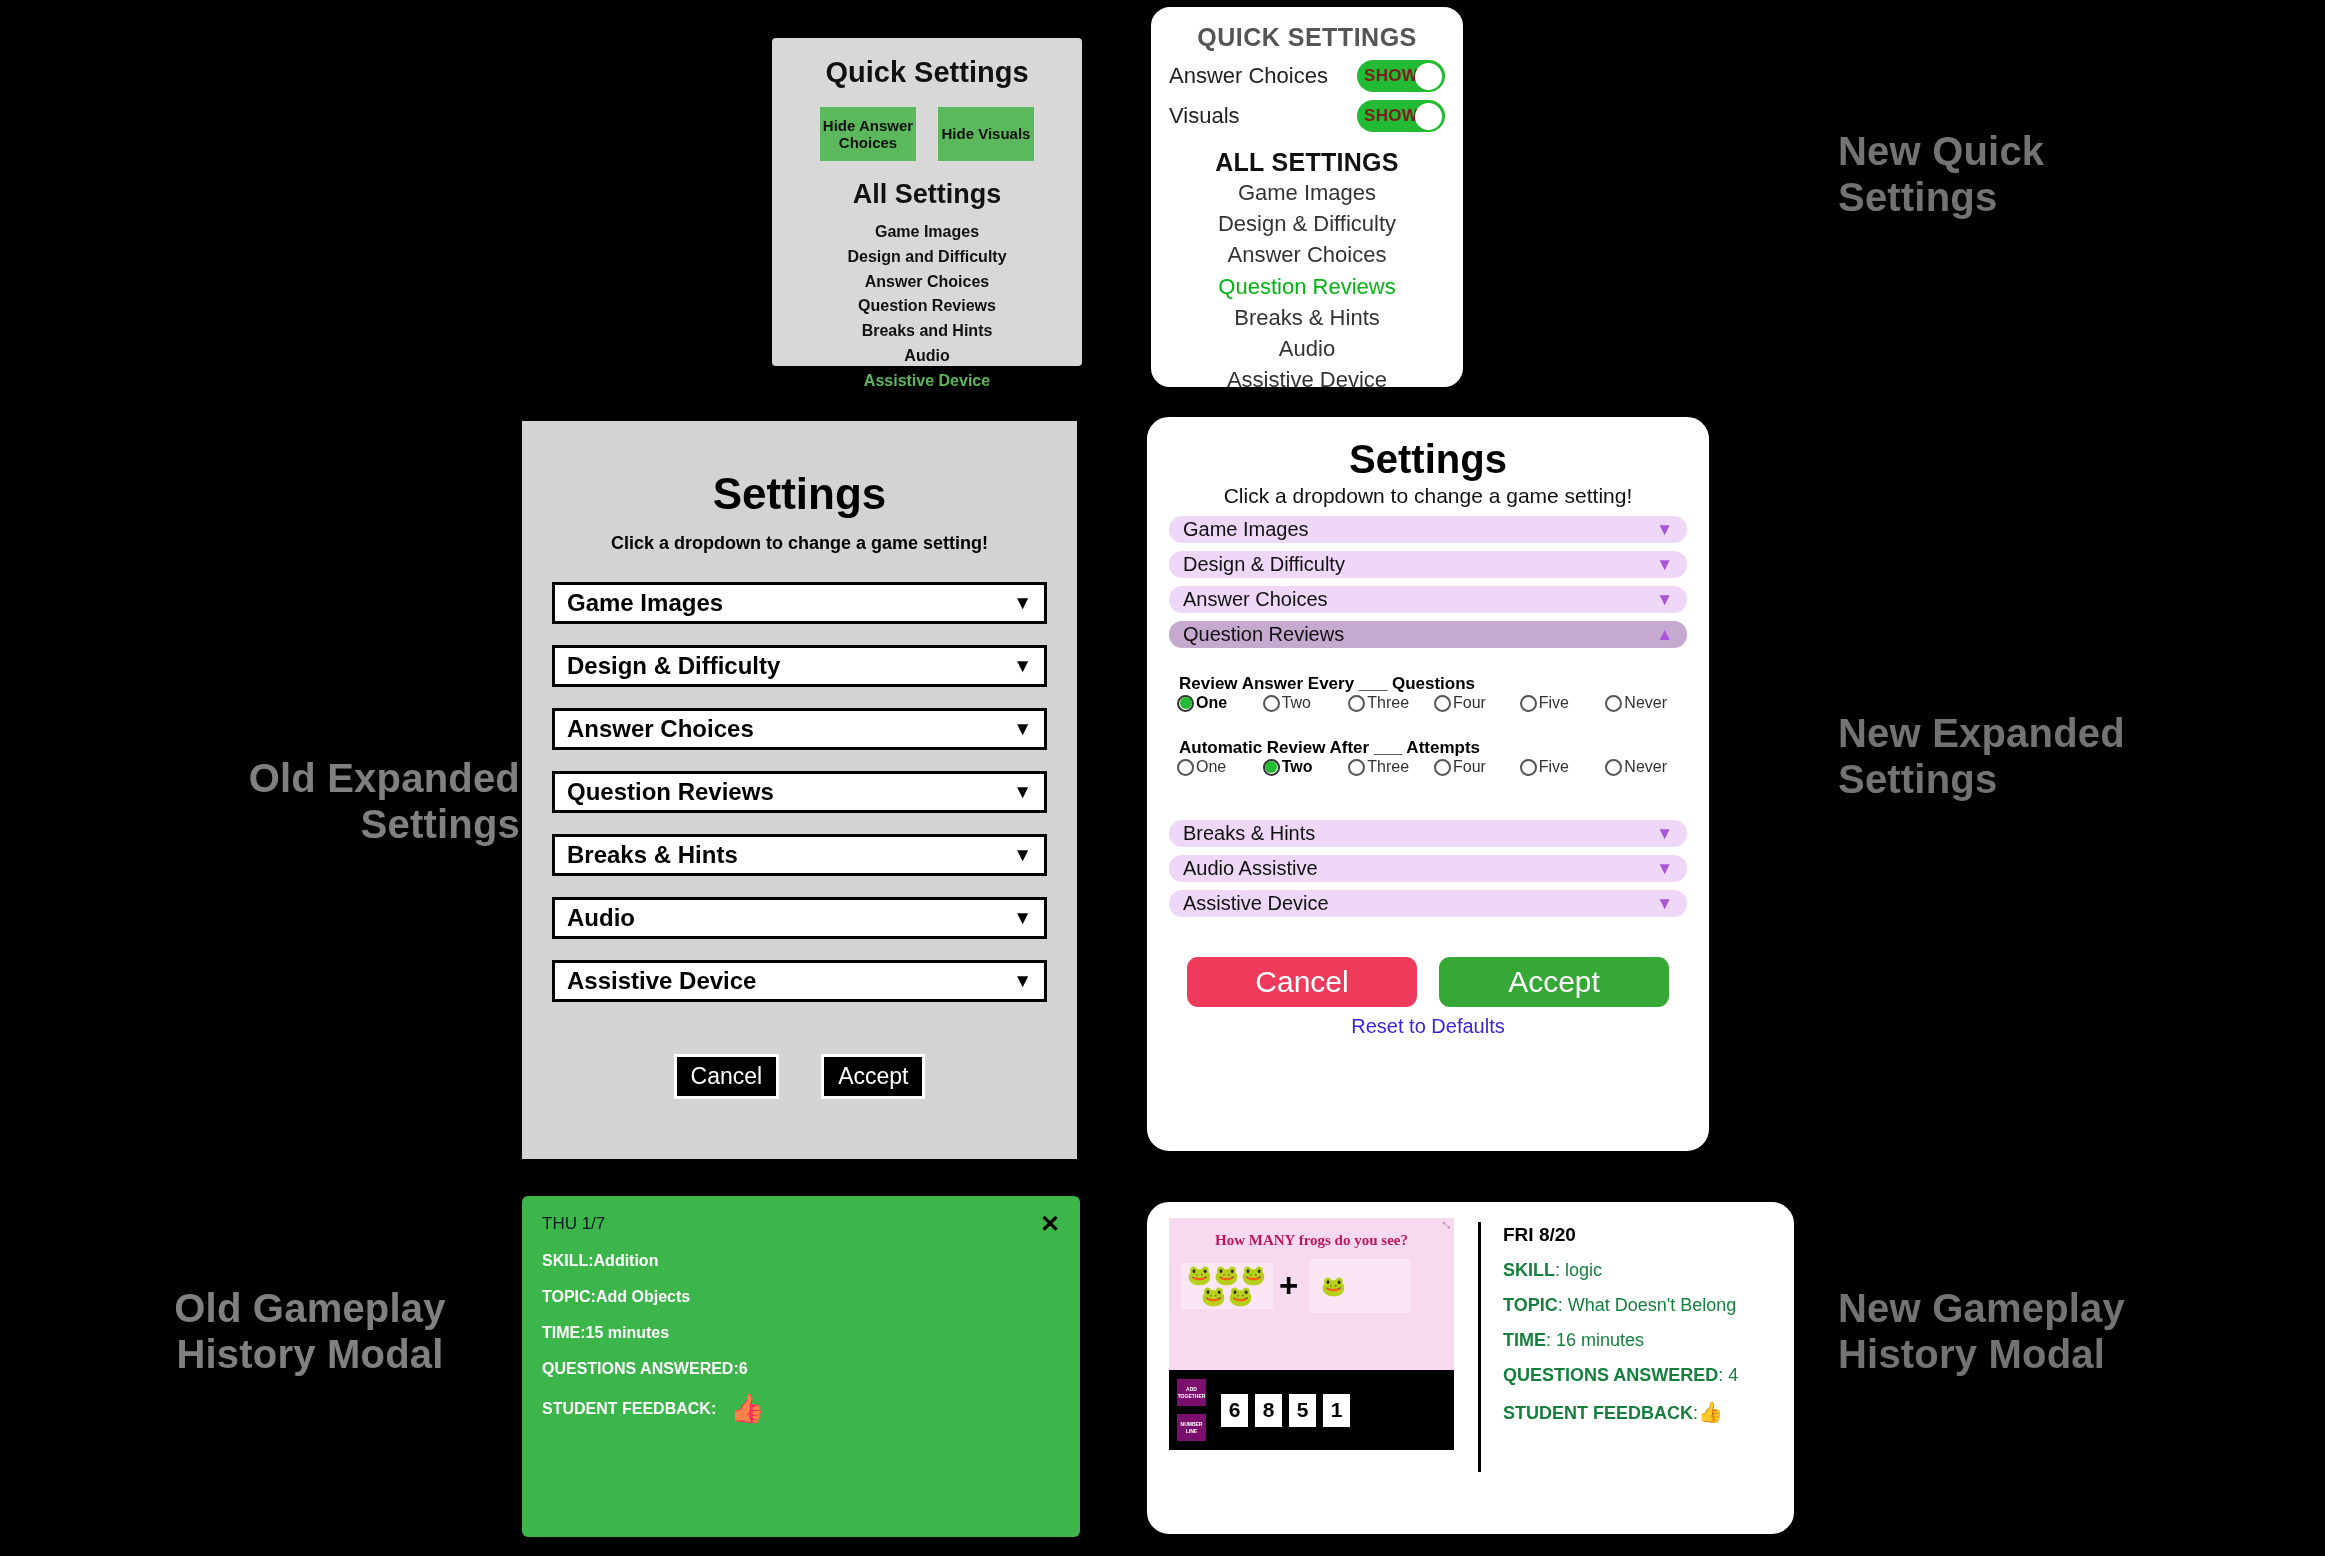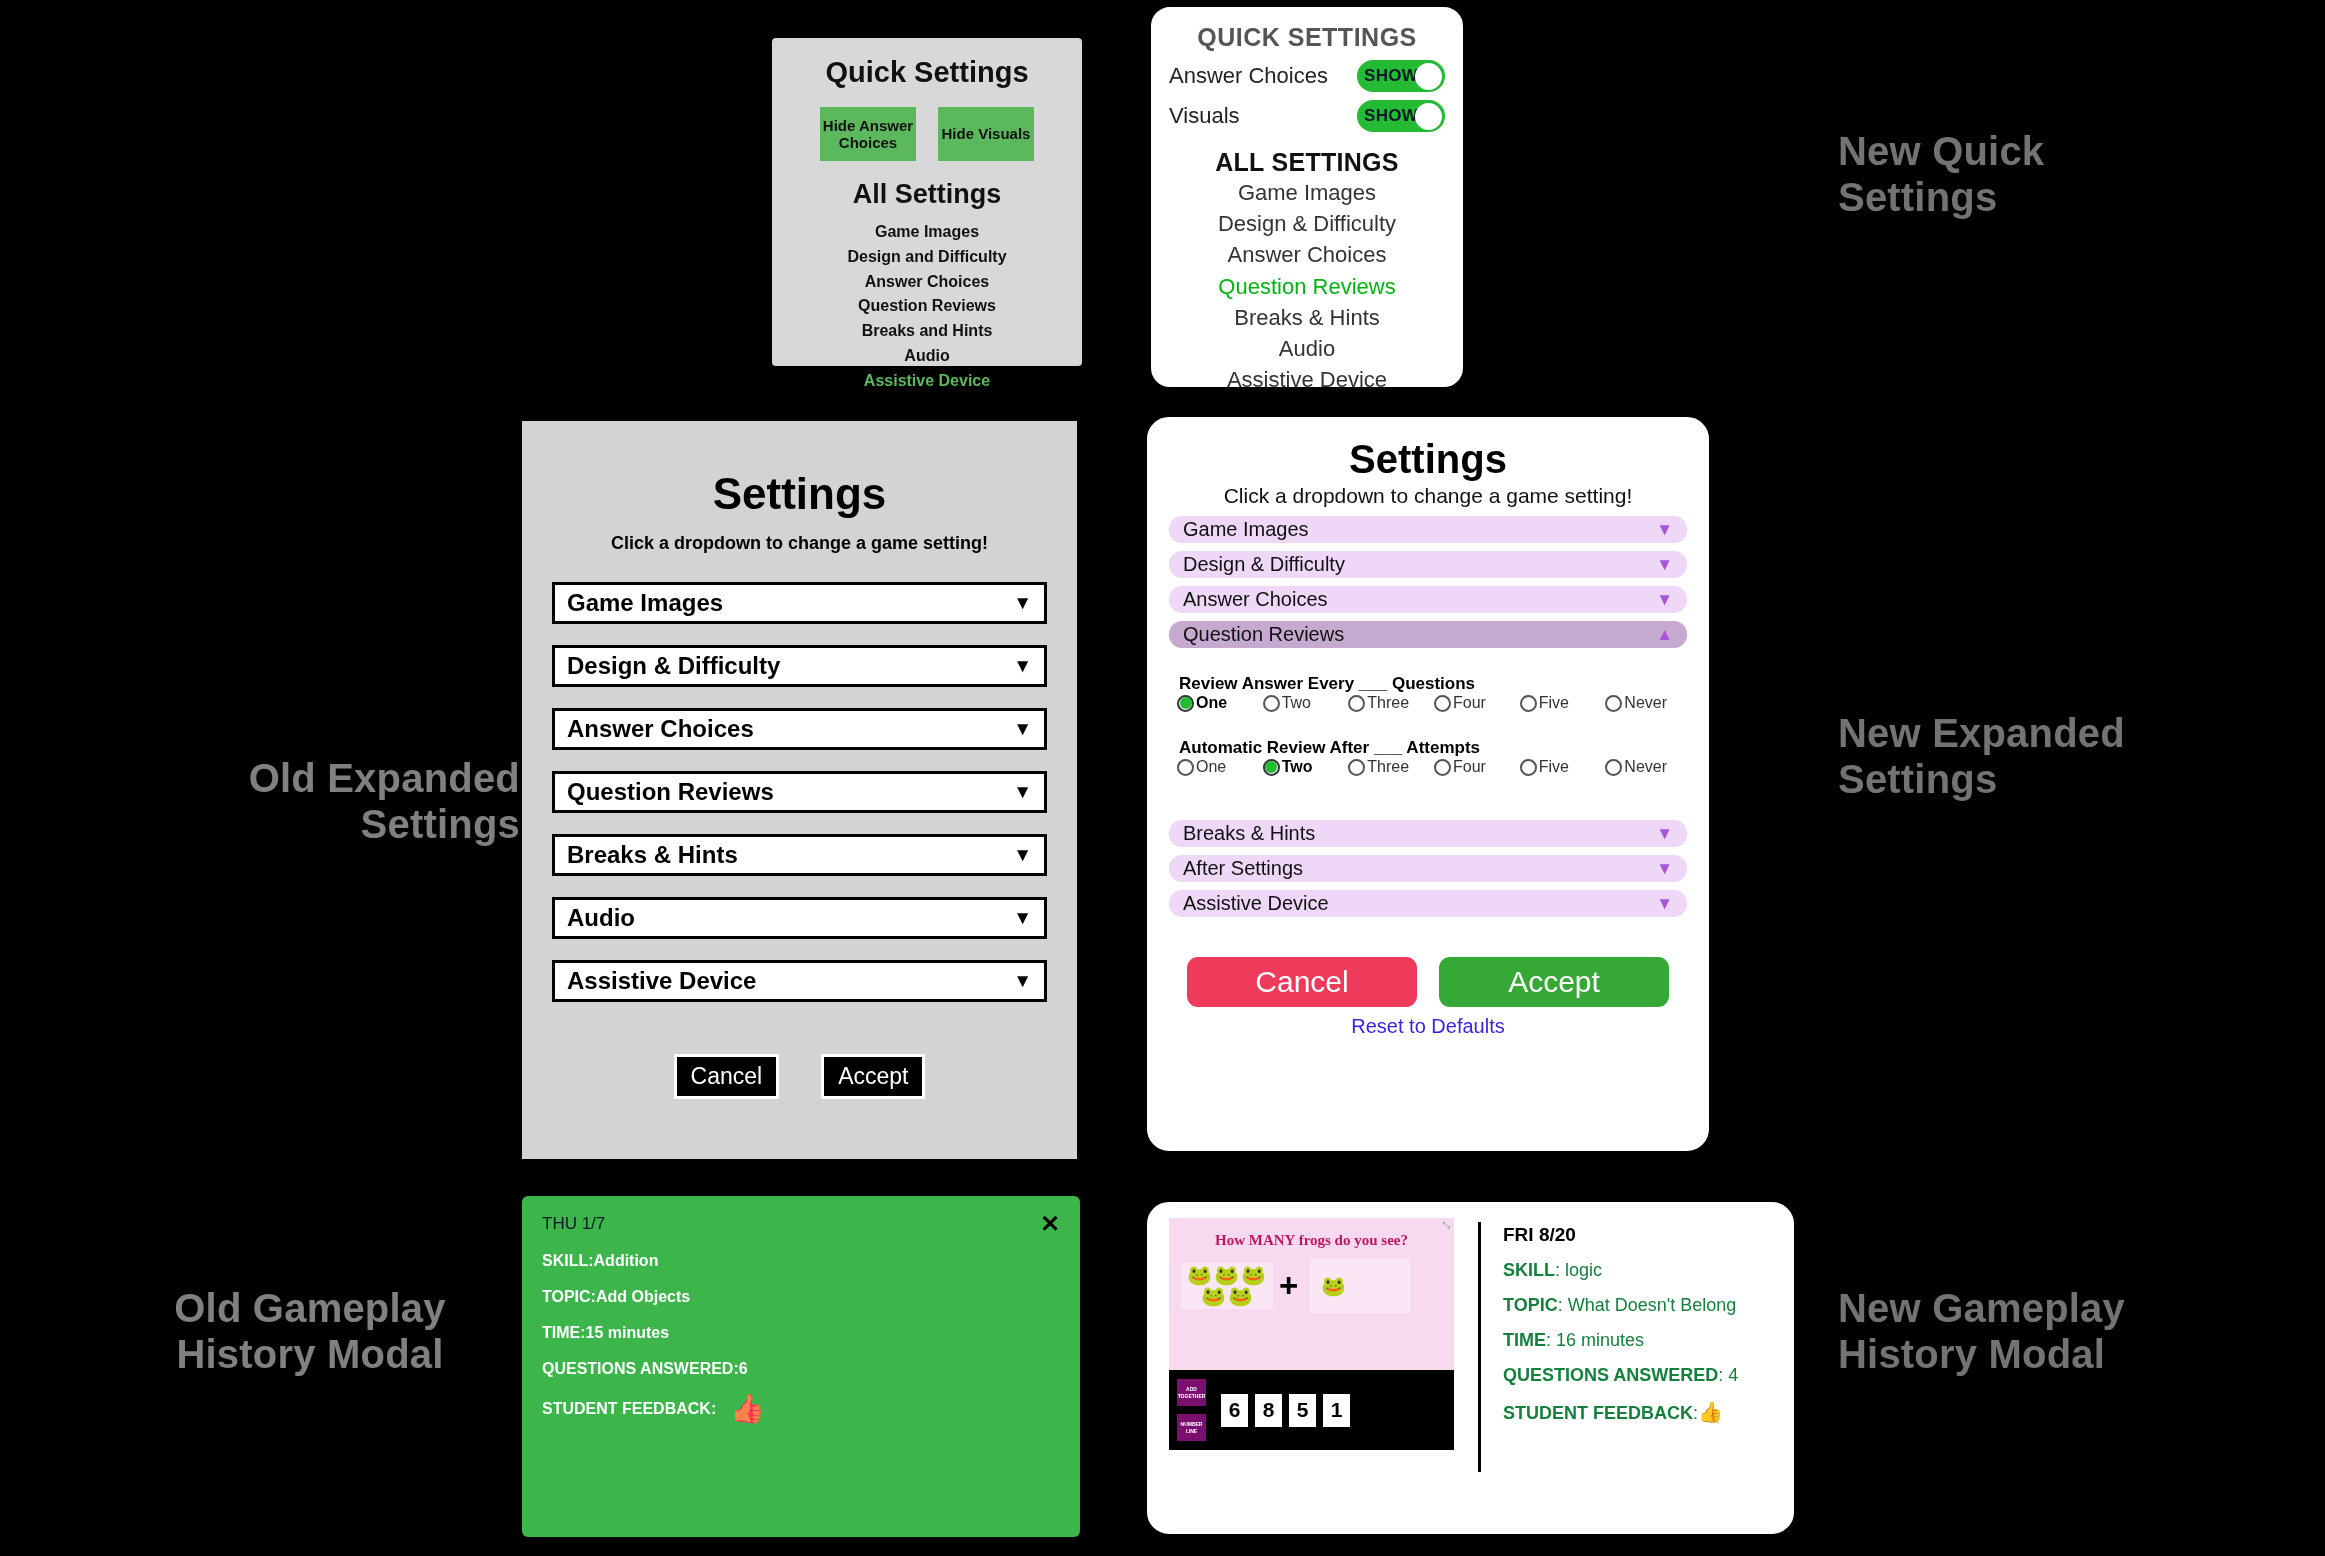--- a/index.html
+++ b/index.html
@@ -59,21 +59,21 @@
   #new-quick .title { font-size: 25px; font-weight: 600; color: #555; letter-spacing: .5px; }
   #new-quick .togrow {
     display: flex; align-items: center; justify-content: space-between;
     margin-top: 8px;
   }
   #new-quick .togrow .tlabel { font-size: 22px; color: #222; }
   .toggle {
     width: 88px; height: 32px; border-radius: 16px; background: #22bb33;
     display: flex; align-items: center; position: relative; cursor: pointer; flex: 0 0 auto;
   }
-  .toggle .ttext { color: #0f172a; font-size: 17px; font-weight: bold; margin-left: 7px; letter-spacing: .3px; }
+  .toggle .ttext { color: #7f1d1d; font-size: 17px; font-weight: bold; margin-left: 7px; letter-spacing: .3px; }
   .toggle .knob {
     width: 27px; height: 27px; border-radius: 50%; background: #fff;
     position: absolute; right: 3px; top: 2.5px;
   }
   #new-quick .allset { font-size: 25px; font-weight: bold; color: #111; margin-top: 16px; letter-spacing: .3px; }
   #new-quick .slist div { font-size: 22px; color: #333; line-height: 1.42; }
   #new-quick .slist div.active { color: #00b512; font-weight: 500; }
 
   
   #old-exp {
@@ -391,21 +391,21 @@
           </div>
         </div>
       </div>
     <div class="gap"></div>
     <div id="ne-bottom">
         <div class="pdd">
           <span class="t">Breaks &amp; Hints</span>
           <span class="caret">▼</span>
         </div>
         <div class="pdd">
-          <span class="t">After Settings</span>
+          <span class="t">Audio Assistive</span>
           <span class="caret">▼</span>
         </div>
         <div class="pdd">
           <span class="t">Assistive Device</span>
           <span class="caret">▼</span>
         </div>
       </div>
     <div class="cta-row">
       <button class="cta cancel">Cancel</button>
       <button class="cta accept">Accept</button>

